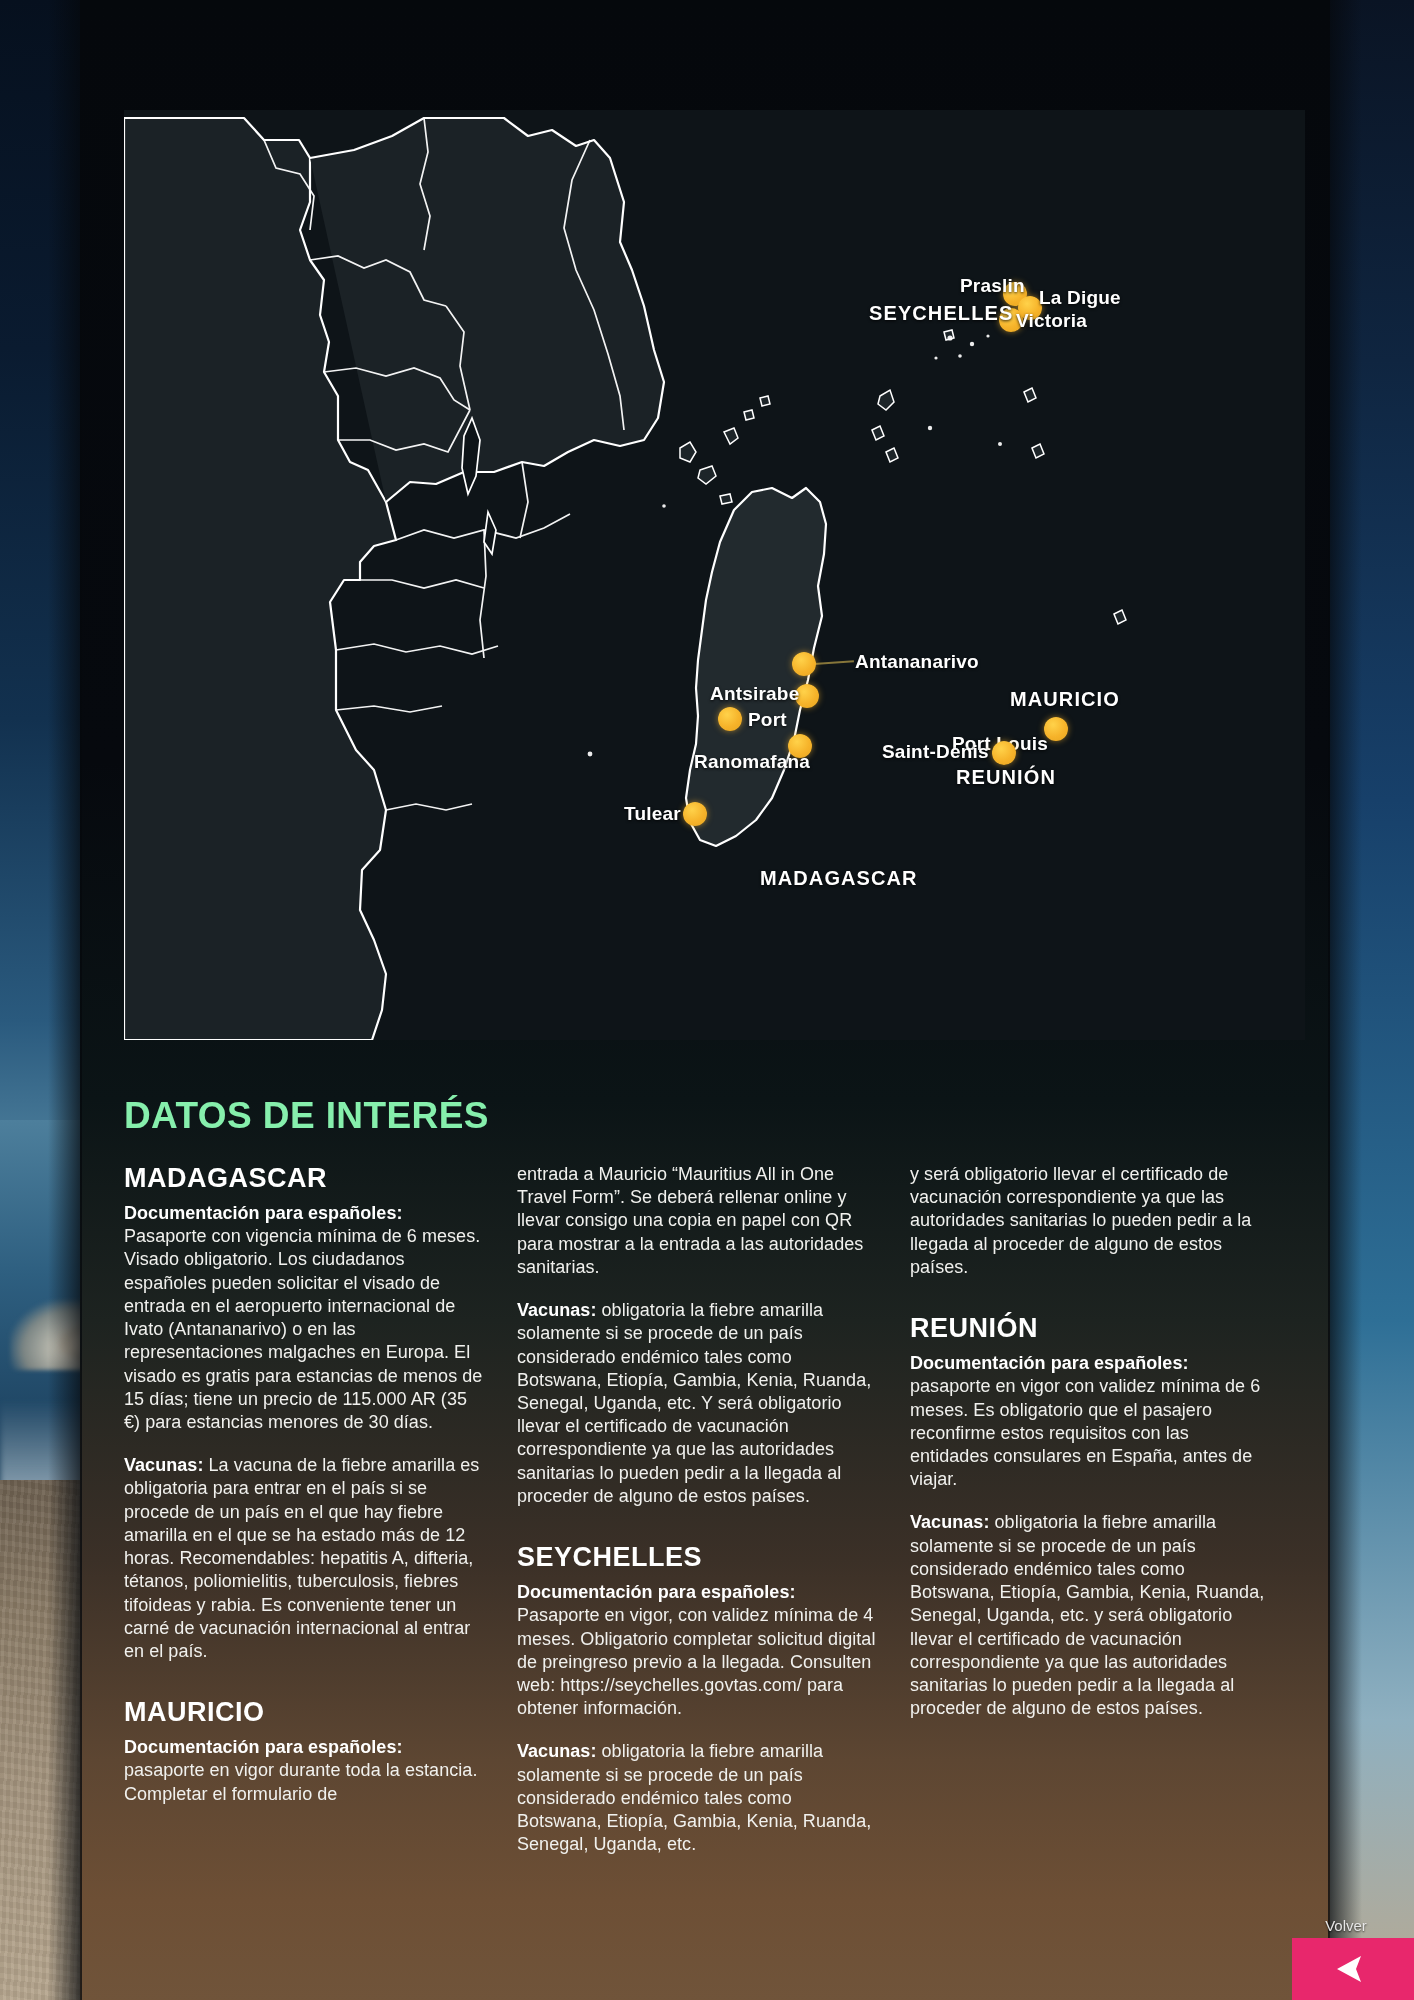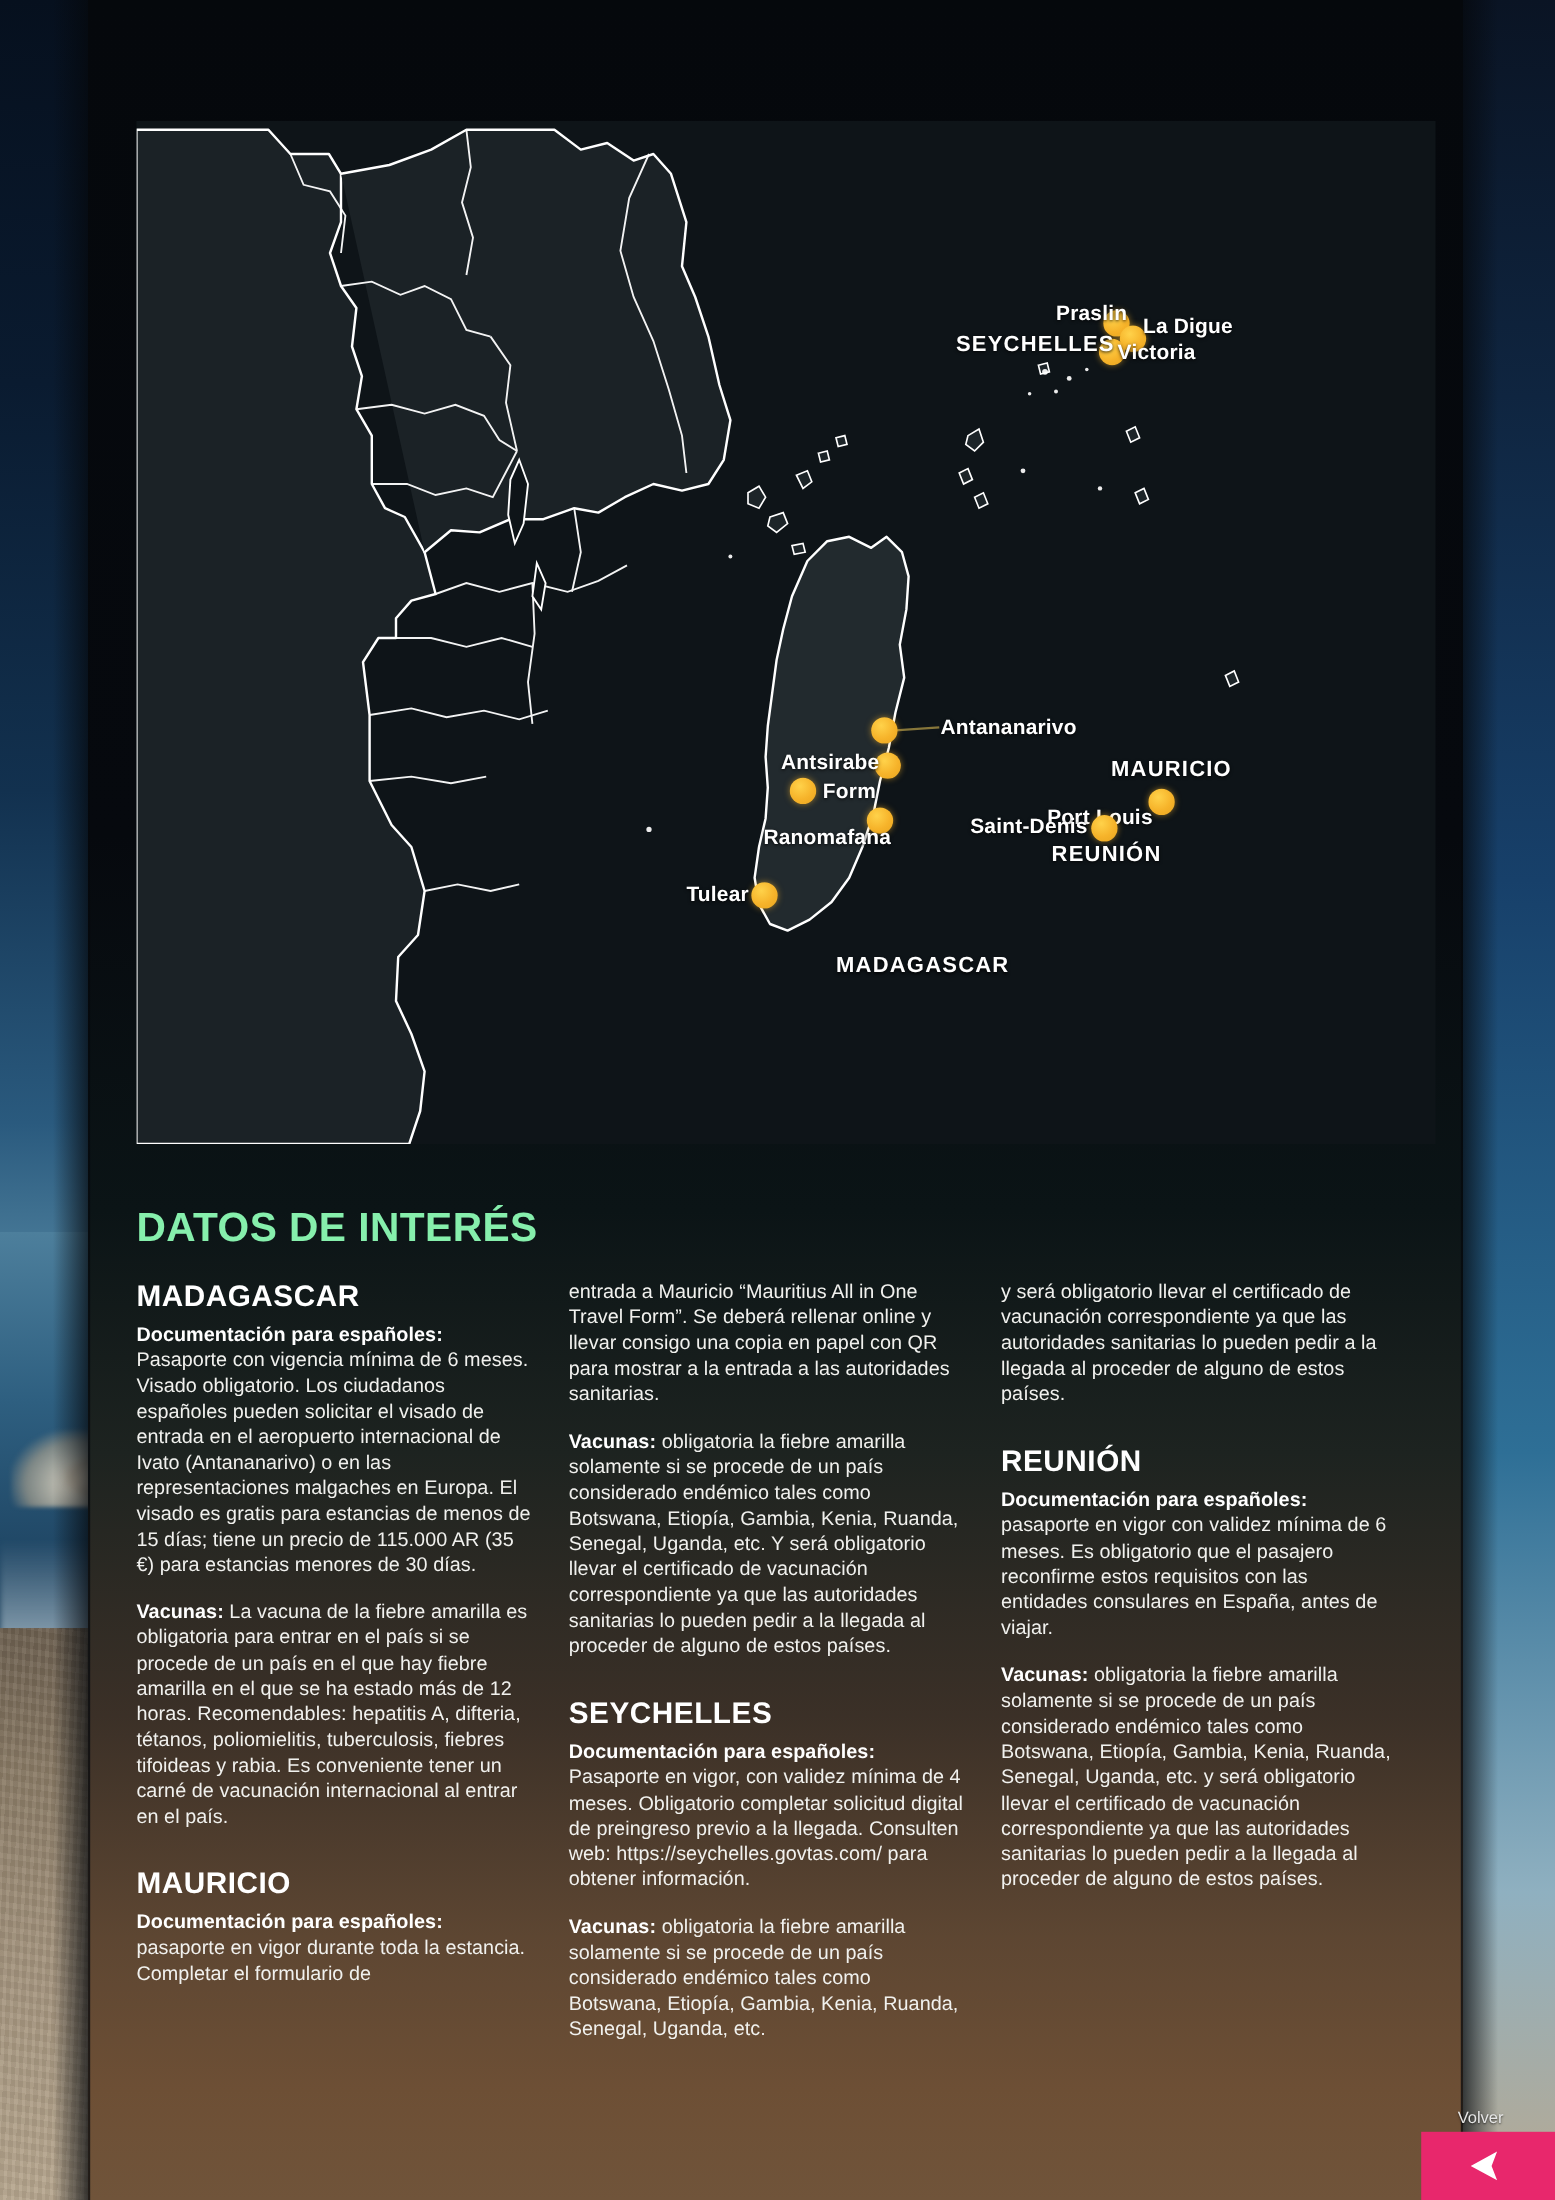--- a/index.html
+++ b/index.html
@@ -222,21 +222,21 @@
   <div class="map-label" style="left:892px;top:200px;">Victoria</div>
   <div class="map-label country" style="left:745px;top:192px;">SEYCHELLES</div>
 
   <div class="city-dot" style="left:668px;top:542px;"></div>
   <div class="map-label" style="left:731px;top:541px;">Antananarivo</div>
 
   <div class="city-dot" style="left:671px;top:574px;"></div>
   <div class="map-label" style="left:586px;top:573px;">Antsirabe</div>
 
   <div class="city-dot" style="left:594px;top:597px;"></div>
-  <div class="map-label" style="left:624px;top:599px;">Form</div>
+  <div class="map-label" style="left:624px;top:599px;">Port</div>
 
   <div class="city-dot" style="left:664px;top:624px;"></div>
   <div class="map-label" style="left:570px;top:641px;">Ranomafana</div>
 
   <div class="city-dot" style="left:559px;top:692px;"></div>
   <div class="map-label" style="left:500px;top:693px;">Tulear</div>
 
   <div class="map-label country" style="left:636px;top:757px;">MADAGASCAR</div>
 
   <div class="map-label country" style="left:886px;top:578px;">MAURICIO</div>

